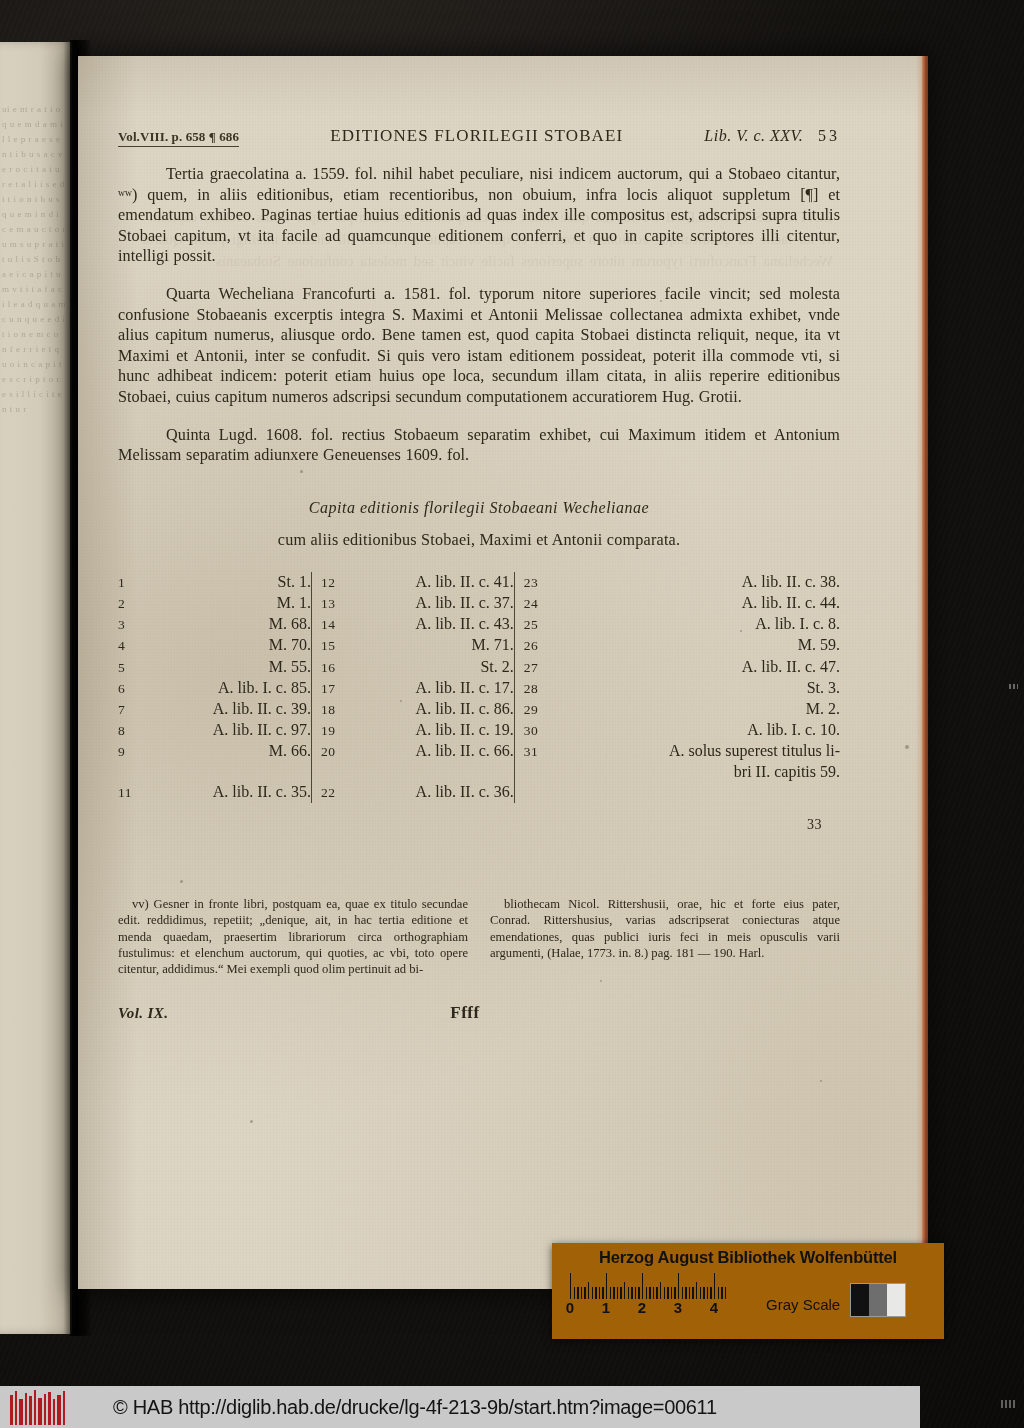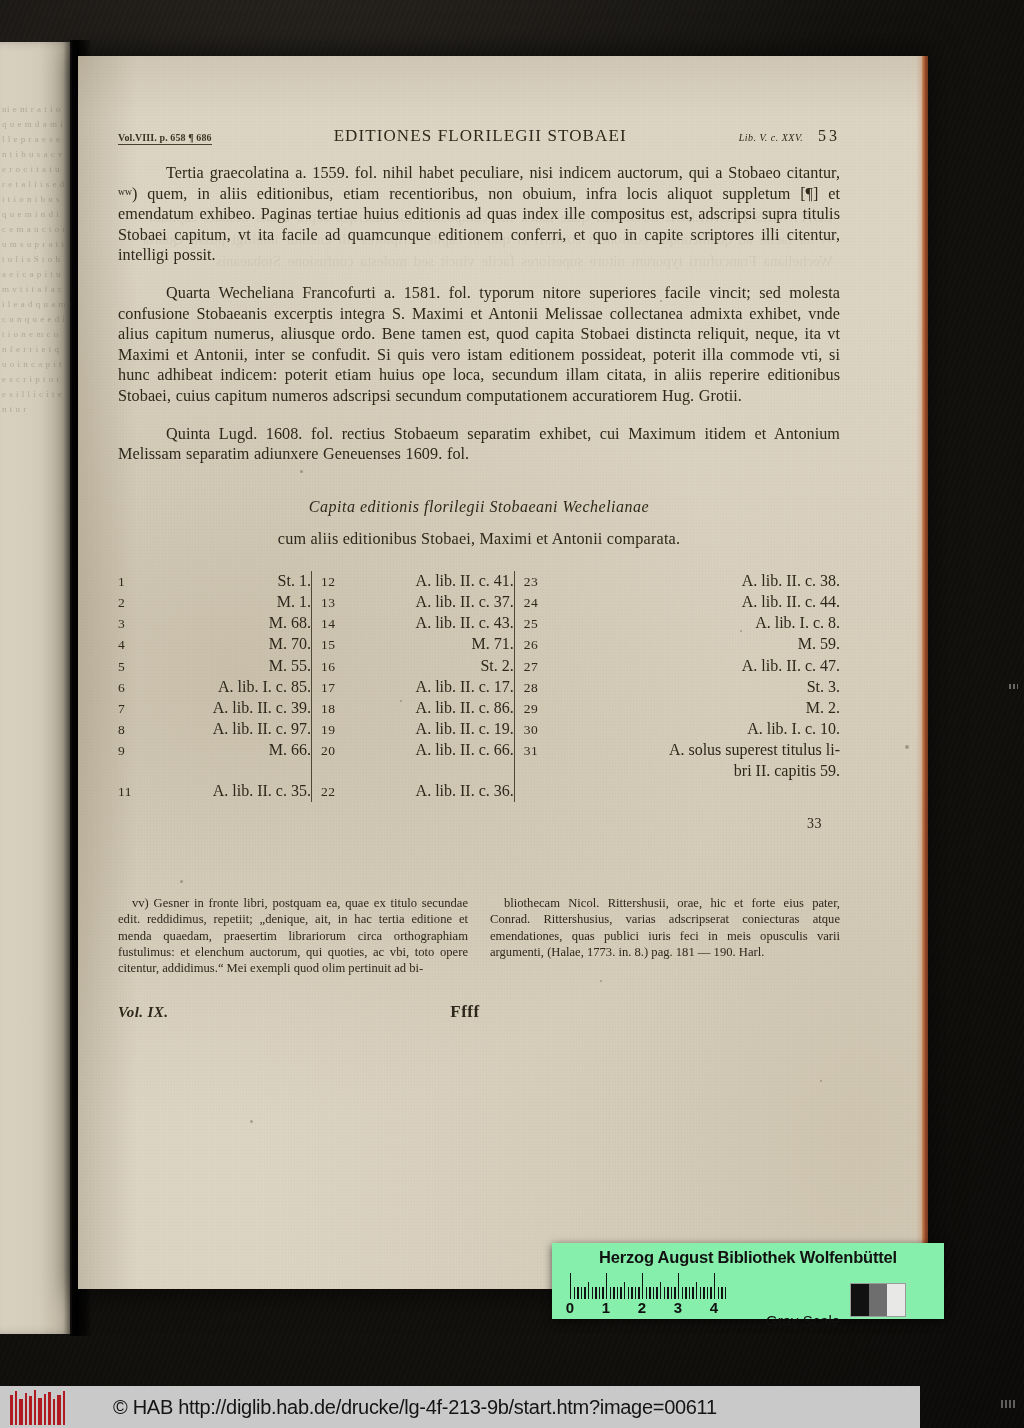--- a/index.html
+++ b/index.html
@@ -48,24 +48,24 @@
     background:linear-gradient(90deg,#c98b5e 0%, #a4512c 45%, #7c3b1f 100%);opacity:.95;}
   .foreedge-soft{position:absolute;left:916px;top:56px;width:8px;height:1233px;
     background:linear-gradient(90deg, rgba(200,150,110,0) 0%, rgba(190,120,80,.45) 100%);}
 
   
   .ink{position:relative;z-index:3;color:#2e281c;}
   .content{position:absolute;left:40px;top:70px;width:722px;}
 
   .runhead{display:flex;align-items:baseline;justify-content:space-between;
     font-size:16.5px;letter-spacing:.6px;margin-bottom:6px;}
-  .runhead-left{font-size:10px;font-weight:bold;letter-spacing:.1px;
+  .runhead-left{font-size:13px;font-weight:bold;letter-spacing:.1px;
     border-bottom:1.4px solid #4a4030;padding-bottom:1px;white-space:nowrap;color:#3b3425;font-family:Liberation Serif, serif;}
   .runhead-title{font-size:17px;letter-spacing:1.1px;white-space:nowrap;margin-left:10px;}
-  .runhead-right{font-style:italic;font-size:10px;white-space:nowrap;letter-spacing:.5px;}
+  .runhead-right{font-style:italic;font-size:16px;white-space:nowrap;letter-spacing:.5px;}
   .runhead-pageno{font-size:16px;letter-spacing:3px;margin-left:10px;}
 
   p.body{font-size:16.2px;line-height:20.6px;text-align:justify;
     text-indent:48px;margin:0 0 0 0;letter-spacing:.05px;word-spacing:.6px;}
   p.body.spaced{margin-top:17px;}
 
   .tbl-title{text-align:center;font-style:italic;font-size:16px;margin-top:33px;letter-spacing:.5px;}
   .tbl-sub{text-align:center;font-size:16.2px;margin-top:14px;letter-spacing:.2px;}
 
   table.capita{width:100%;border-collapse:collapse;margin-top:22px;font-size:16px;}
@@ -83,33 +83,33 @@
   .sig{display:flex;align-items:baseline;margin-top:26px;font-size:15px;}
   .sig-vol{font-style:italic;font-weight:bold;letter-spacing:.4px;}
   .sig-mark{margin-left:282px;font-weight:bold;letter-spacing:.5px;font-size:17px;}
 
   
   .showthrough{position:absolute;left:55px;top:150px;width:700px;height:980px;
     opacity:.085;color:#6b5c3c;font-size:15px;line-height:22px;transform:scaleX(-1);
     overflow:hidden;pointer-events:none;z-index:2;word-spacing:3px;}
 
   
-  .target{position:absolute;left:552px;top:1243px;width:392px;height:76px;
-    background:#86efac;box-shadow:0 2px 8px rgba(0,0,0,.6);}
+  .target{position:absolute;left:552px;top:1243px;width:392px;height:96px;
+    background:#a16207;box-shadow:0 2px 8px rgba(0,0,0,.6);}
   .target-title{text-align:center;font-family:"Liberation Sans",sans-serif;font-weight:bold;
     font-size:16.5px;color:#111;margin-top:5px;letter-spacing:-.2px;}
   .target-row{display:flex;align-items:flex-end;margin-top:6px;padding:0 8px;}
   .ruler{position:relative;width:192px;height:56px;}
   .ruler .ticks{position:absolute;left:0;top:0;width:192px;height:26px;}
   .ruler .t{position:absolute;bottom:0;width:1.4px;background:#111;}
   .ruler .nums{position:absolute;left:0;top:26px;width:192px;height:24px;}
   .ruler .nums span{position:absolute;font-family:"Liberation Sans",sans-serif;font-size:15px;
     font-weight:bold;color:#111;transform:translateX(-50%);}
   .gs-label{font-family:"Liberation Sans",sans-serif;font-size:15px;color:#111;
-    margin:0 0 0 14px;white-space:nowrap;}
+    margin:0 0 16px 14px;white-space:nowrap;}
   .gs-patches{display:flex;margin:0 0 12px 10px;border:1px solid #9a9a9a;}
   .gs-patches i{display:block;width:18px;height:32px;}
 
   
   .creditbar{position:absolute;left:0;top:1386px;width:920px;height:42px;background:#c9c9c9;}
   .credit-text{position:absolute;left:113px;top:10px;font-family:"Liberation Sans",sans-serif;
     font-size:20px;color:#141414;letter-spacing:-.3px;white-space:nowrap;}
   .barcode{position:absolute;left:8px;top:1389px;width:62px;height:36px;}
   .barcode i{position:absolute;top:0;background:#b01b22;}
 

